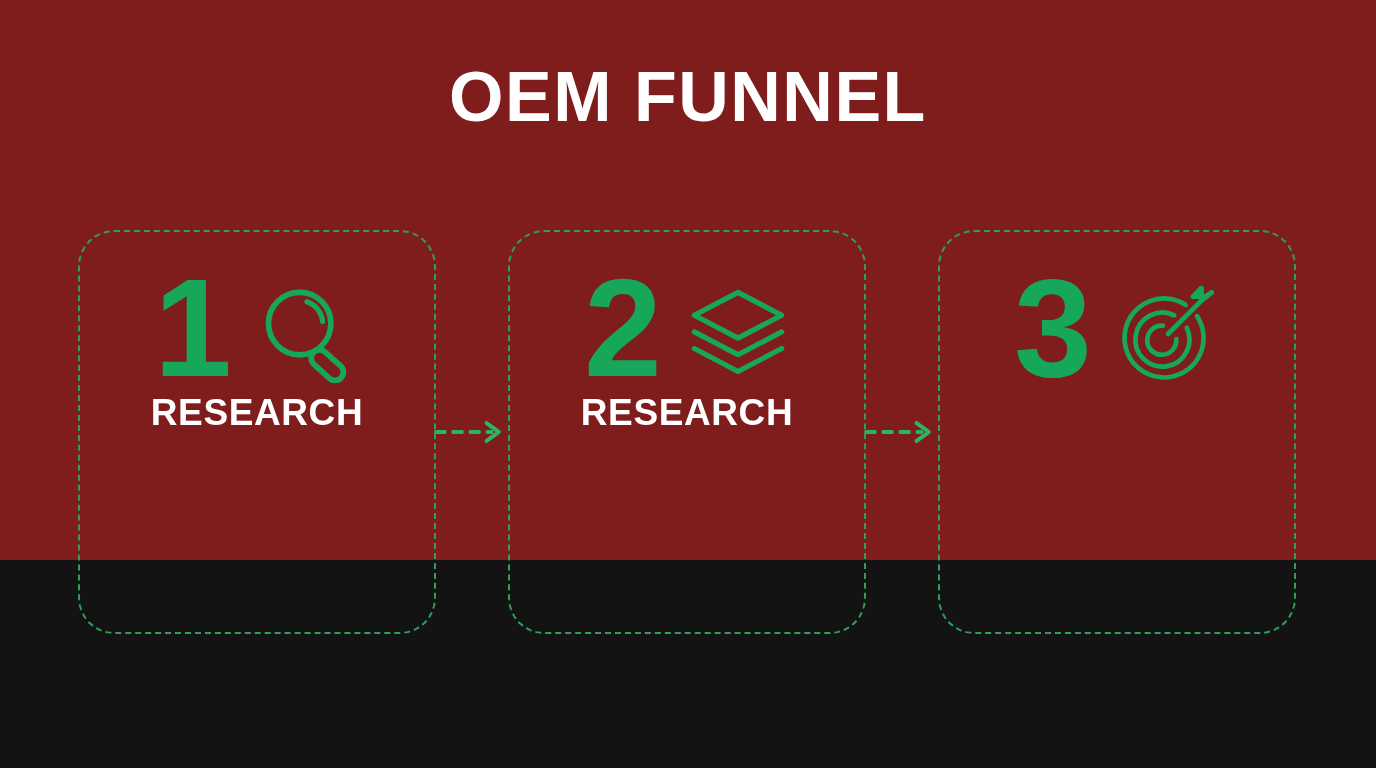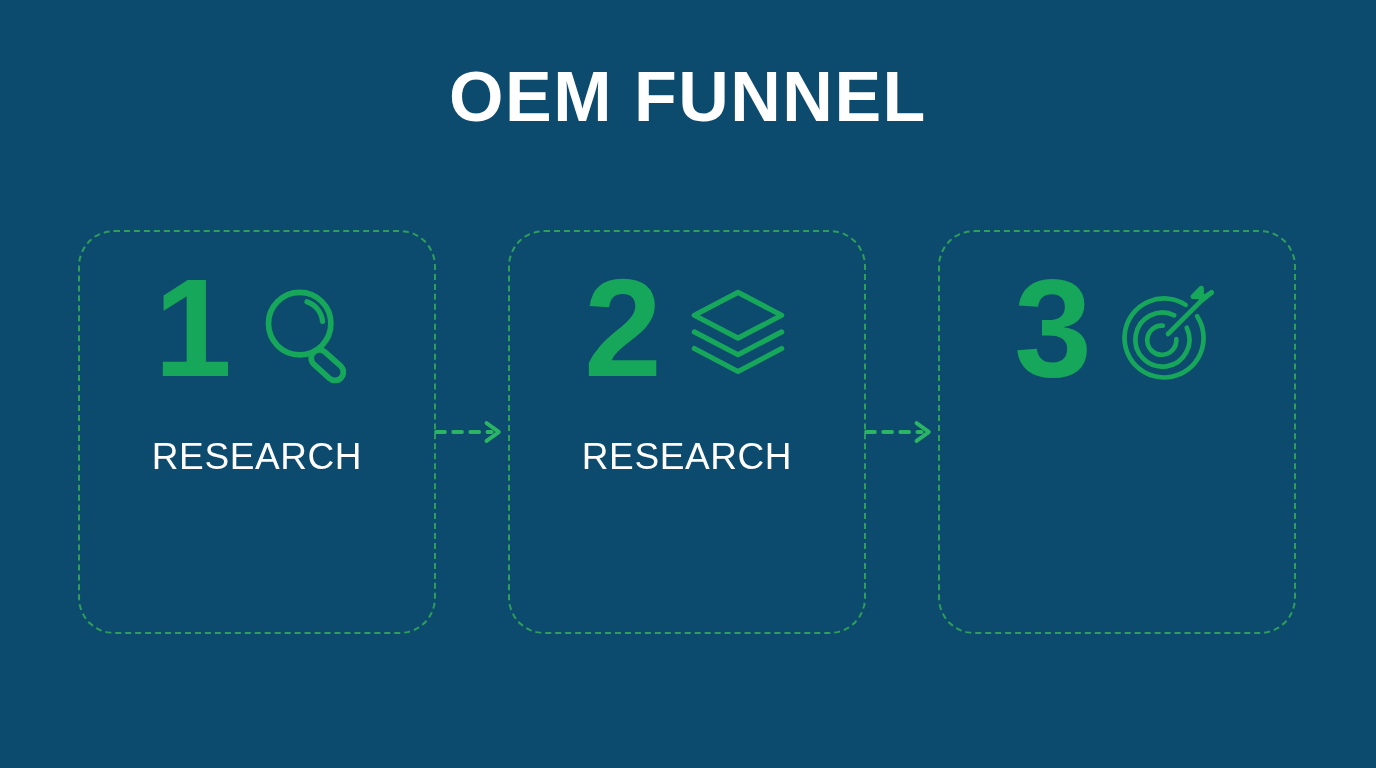--- a/index.html
+++ b/index.html
@@ -11,22 +11,22 @@
     width: 1376px;
     height: 768px;
     overflow: hidden;
     font-family: "Liberation Sans", sans-serif;
     -webkit-font-smoothing: antialiased;
   }
 
   #stage {
     position: relative;
     width: 1376px;
-    height: 768px;
-    background: #0c4a6e;
+    height: 560px;
+    background: #7f1d1d;
   }
 
   
   #page-title {
     position: absolute;
     top: 62px;
     left: 0;
     width: 1376px;
     text-align: center;
     color: #ffffff;
@@ -87,24 +87,23 @@
     top: -6px;
   }
 
   .step-icon {
     width: 104px;
     height: 104px;
     display: block;
   }
 
   .step-label {
-    margin-top: 44px;
     color: #ffffff;
     font-size: 37px;
-    font-weight: 400;
+    font-weight: 700;
     letter-spacing: 0.6px;
     line-height: 1;
     white-space: nowrap;
   }
 
   
   .connector {
     flex: 1 1 auto;
     position: relative;
     height: 404px;

